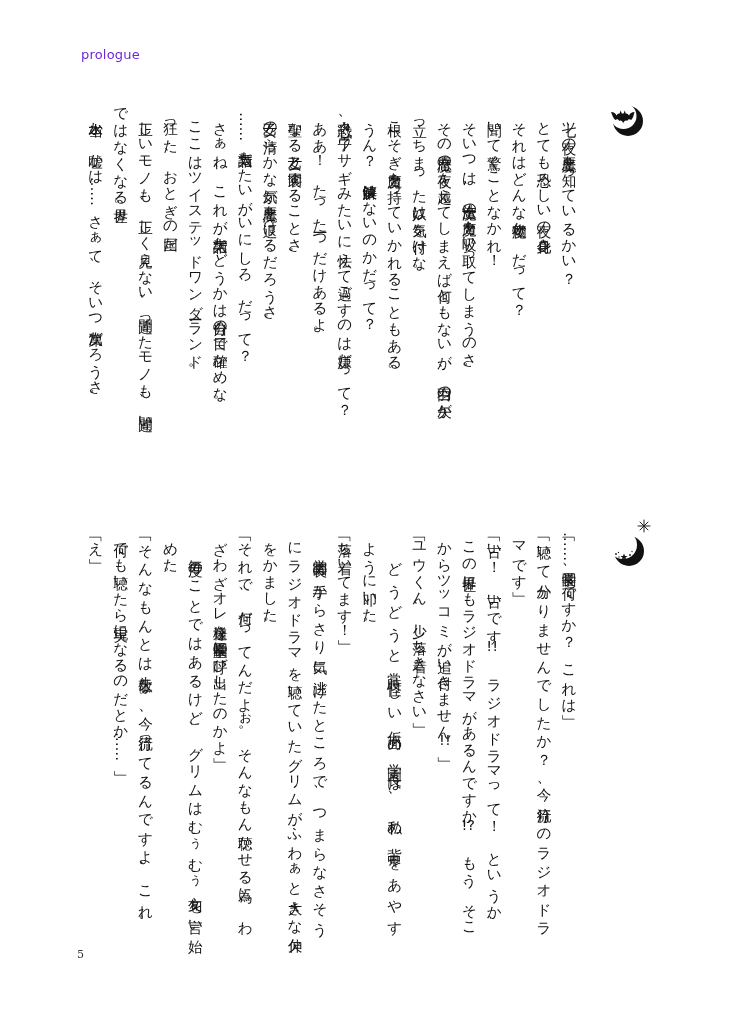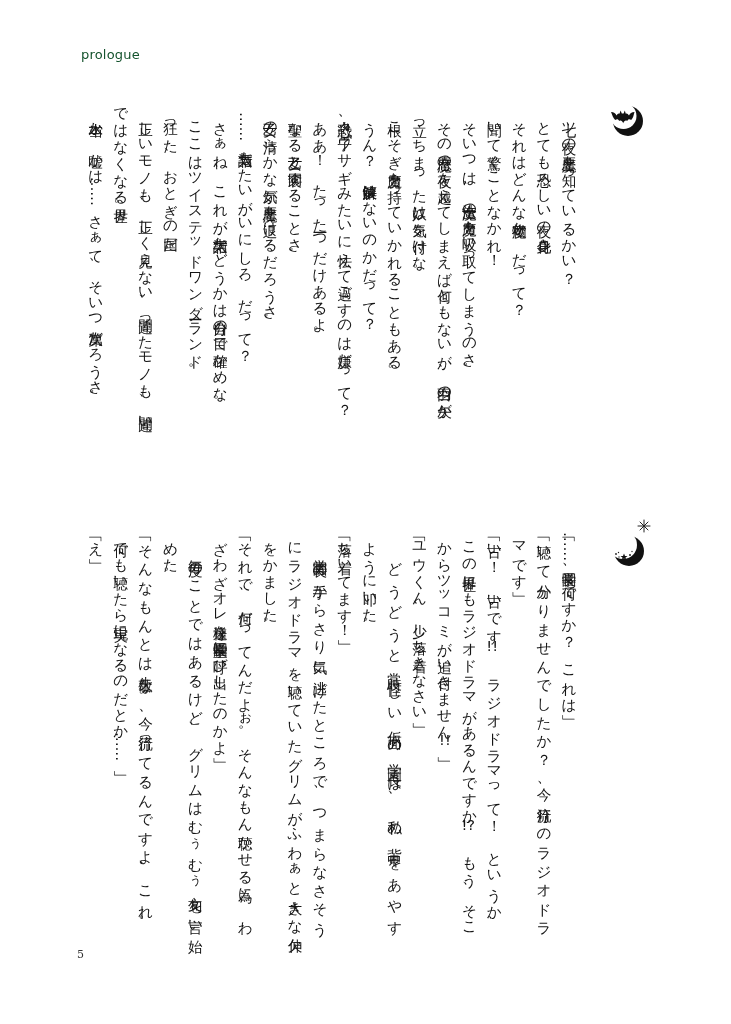--- a/index.html
+++ b/index.html
@@ -5,21 +5,21 @@
   html, body { margin: 0; padding: 0; }
   body {
     width: 731px; height: 1024px; overflow: hidden;
     background: #ffffff; position: relative;
     font-family: "DejaVu Sans", sans-serif;
     color: #151515;
   }
   .section-label {
     position: absolute; left: 81px; top: 47px;
     font-family: "DejaVu Sans", sans-serif;
-    font-size: 13px; color: #14532d; letter-spacing: 0.2px;
+    font-size: 13px; color: #6d28d9; letter-spacing: 0.2px;
   }
   .page-number {
     position: absolute; left: 77px; top: 948px;
     font-family: "DejaVu Serif", serif;
     font-size: 11px; color: #333;
   }
   .ornament { position: absolute; }
   .ornament svg { display: block; }
   .orn-top { left: 606px; top: 100px; width: 42px; height: 42px; }
   .orn-bottom { left: 603px; top: 516px; width: 50px; height: 54px; }

